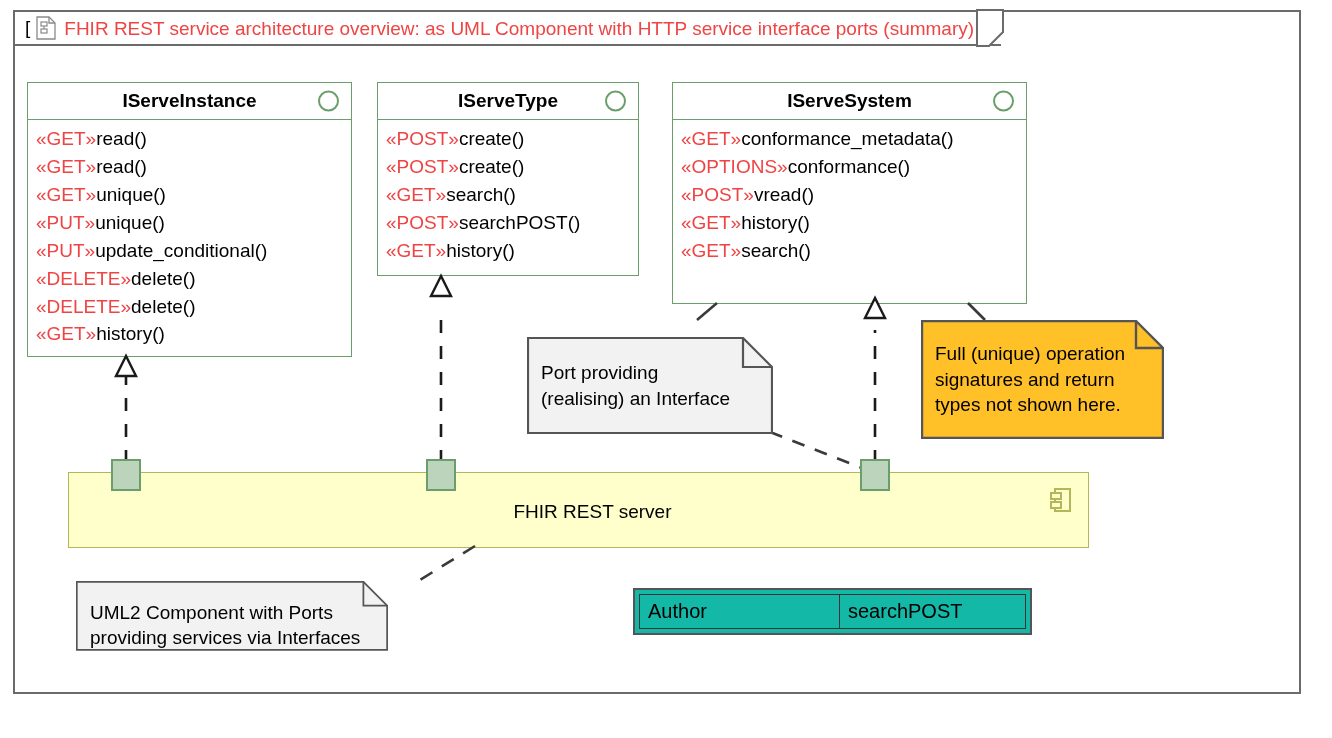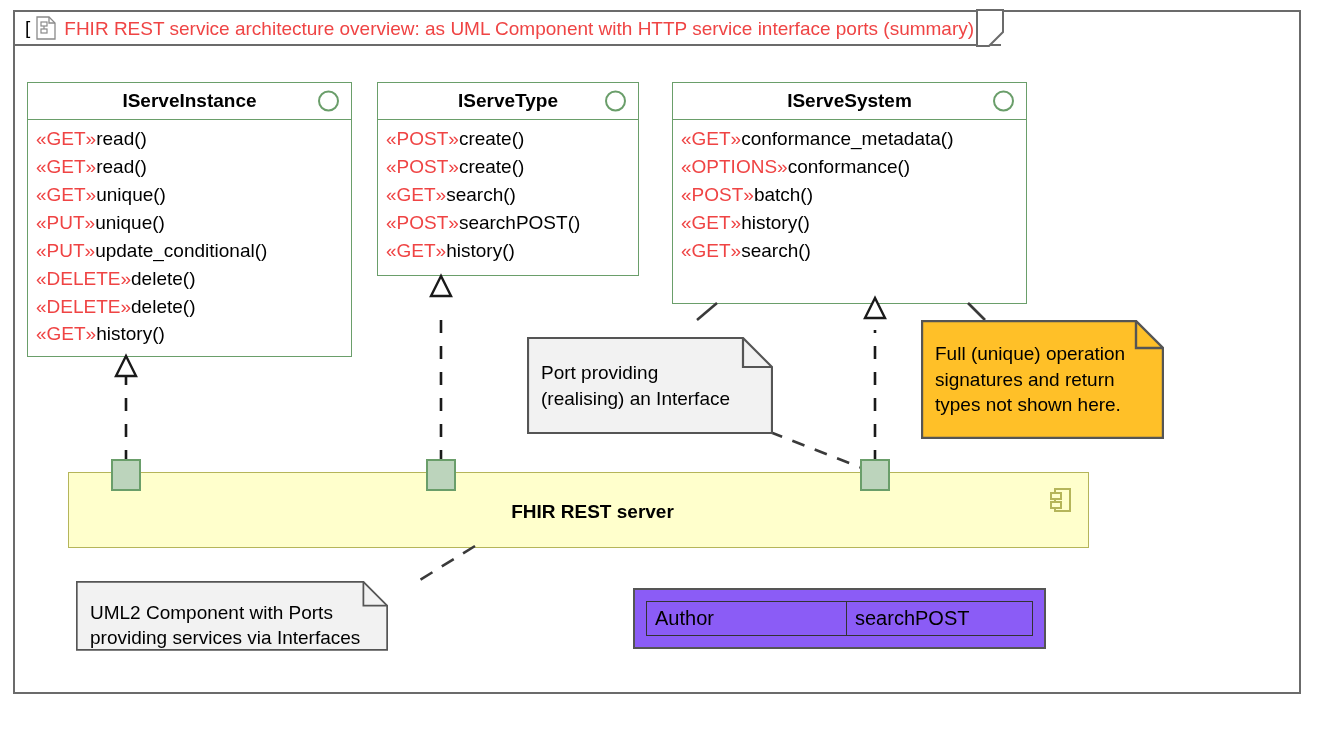--- a/index.html
+++ b/index.html
@@ -23,38 +23,38 @@
   .iface-title-text{font-size:19px;font-weight:bold;color:#000;}
   .iface-circle{position:absolute;right:12px;top:50%;transform:translateY(-50%);
       width:21px;height:21px;border:2.2px solid #6a9e6a;border-radius:50%;box-sizing:border-box;}
   .iface-ops{padding:5px 0 6px 8px;}
   .op{font-size:19px;color:#000;line-height:1.47;white-space:nowrap;}
   .op .stereo{color:#ef4444;}
 
   
   .component{position:absolute;background:#ffffcc;border:1.5px solid #b5b55a;box-sizing:border-box;}
   .component-label{position:absolute;left:0;right:0;top:28px;text-align:center;
-      font-size:19px;font-weight:bold;color:#000;margin-left:28px;}
+      font-size:19px;font-weight:normal;color:#000;margin-left:28px;}
   .comp-icon{position:absolute;right:16px;top:14px;width:22px;height:26px;}
 
   
   .port{position:absolute;width:30px;height:32px;background:#bcd4bc;
         border:2px solid #6a9e6a;box-sizing:border-box;z-index:6;}
 
   
   .note{position:absolute;box-sizing:border-box;}
   .note-body{position:absolute;inset:0;}
   .note-text{position:absolute;left:14px;top:0;right:10px;bottom:0;
       display:flex;flex-direction:column;justify-content:center;
       font-size:19px;color:#000;line-height:1.34;white-space:pre-line;}
 
   svg.overlay{position:absolute;left:0;top:0;width:1332px;height:738px;pointer-events:none;}
 
   
-  .meta-table{position:absolute;border:2px solid #555;background:#8b5cf6;box-sizing:border-box;padding:11px;}
+  .meta-table{position:absolute;border:2px solid #555;background:#14b8a6;box-sizing:border-box;padding:4px;}
   .meta-table table{border-collapse:collapse;}
   .meta-table td{border:1.5px solid #333;font-size:20px;color:#000;
       padding:4px 8px;height:34px;box-sizing:border-box;white-space:nowrap;}
   .meta-k{width:200px;}
   .meta-v{width:186px;}
 </style>
 </head>
 <body>
 
 <div id="canvas">
@@ -139,21 +139,21 @@
   </div>
 
   <div class="iface" id="iface-2" style="left:672px;top:82px;width:355px;height:222px;">
     <div class="iface-title">
       <span class="iface-title-text">IServeSystem</span>
       <span class="iface-circle"></span>
     </div>
     <div class="iface-ops">
       <div class="op"><span class="stereo">«GET»</span><span>conformance_metadata()</span></div>
       <div class="op"><span class="stereo">«OPTIONS»</span><span>conformance()</span></div>
-      <div class="op"><span class="stereo">«POST»</span><span>batch()</span></div>
+      <div class="op"><span class="stereo">«POST»</span><span>vread()</span></div>
       <div class="op"><span class="stereo">«GET»</span><span>history()</span></div>
       <div class="op"><span class="stereo">«GET»</span><span>search()</span></div>
     </div>
   </div>
 
   <div class="component" style="left:68px;top:472px;width:1021px;height:76px;">
     <div class="component-label">FHIR REST server</div>
     <span class="comp-icon">
       <svg width="22" height="26" viewBox="0 0 22 26">
         <rect x="5" y="2" width="15" height="22" fill="none" stroke="#b5b55a" stroke-width="2"></rect>

